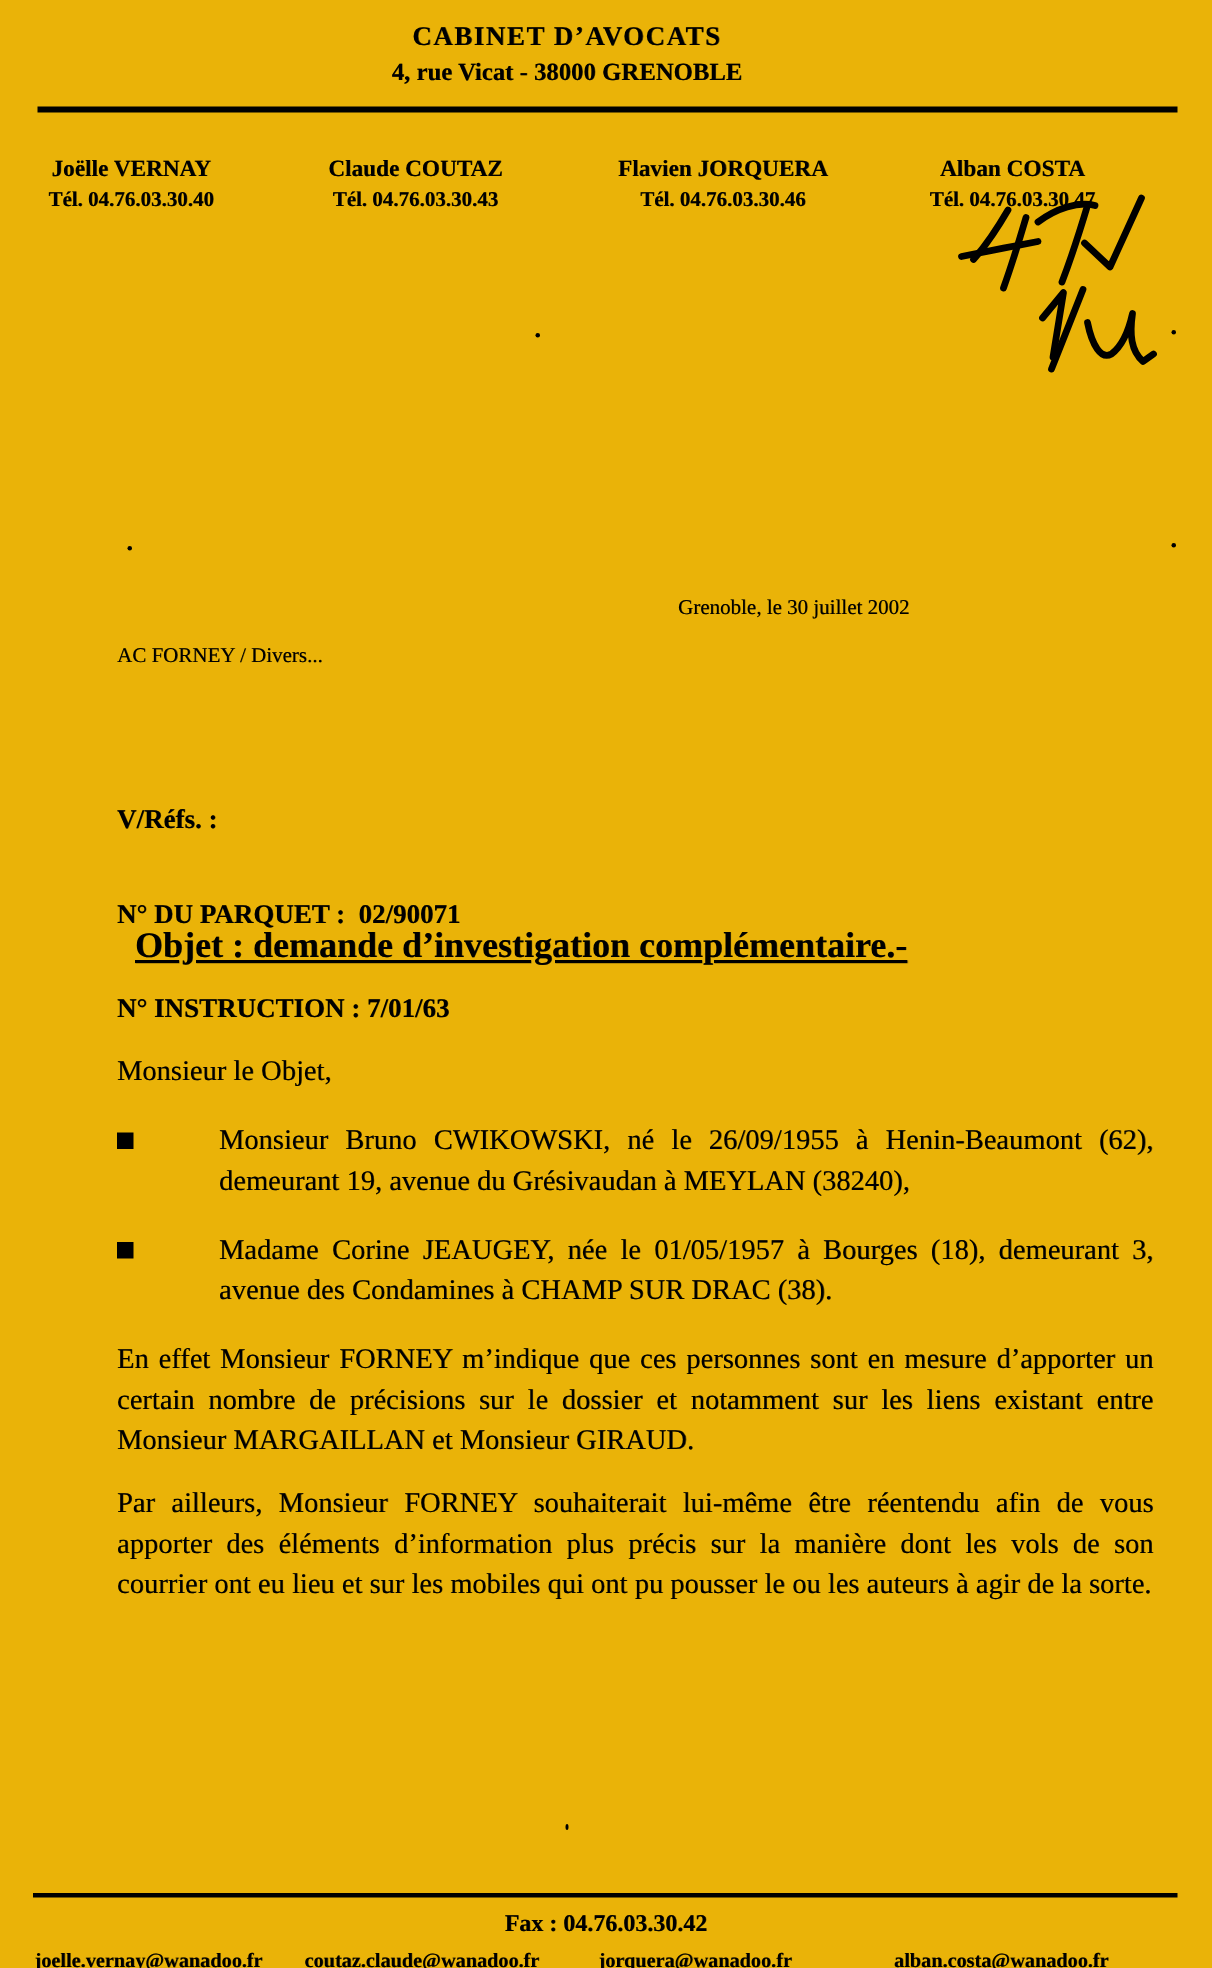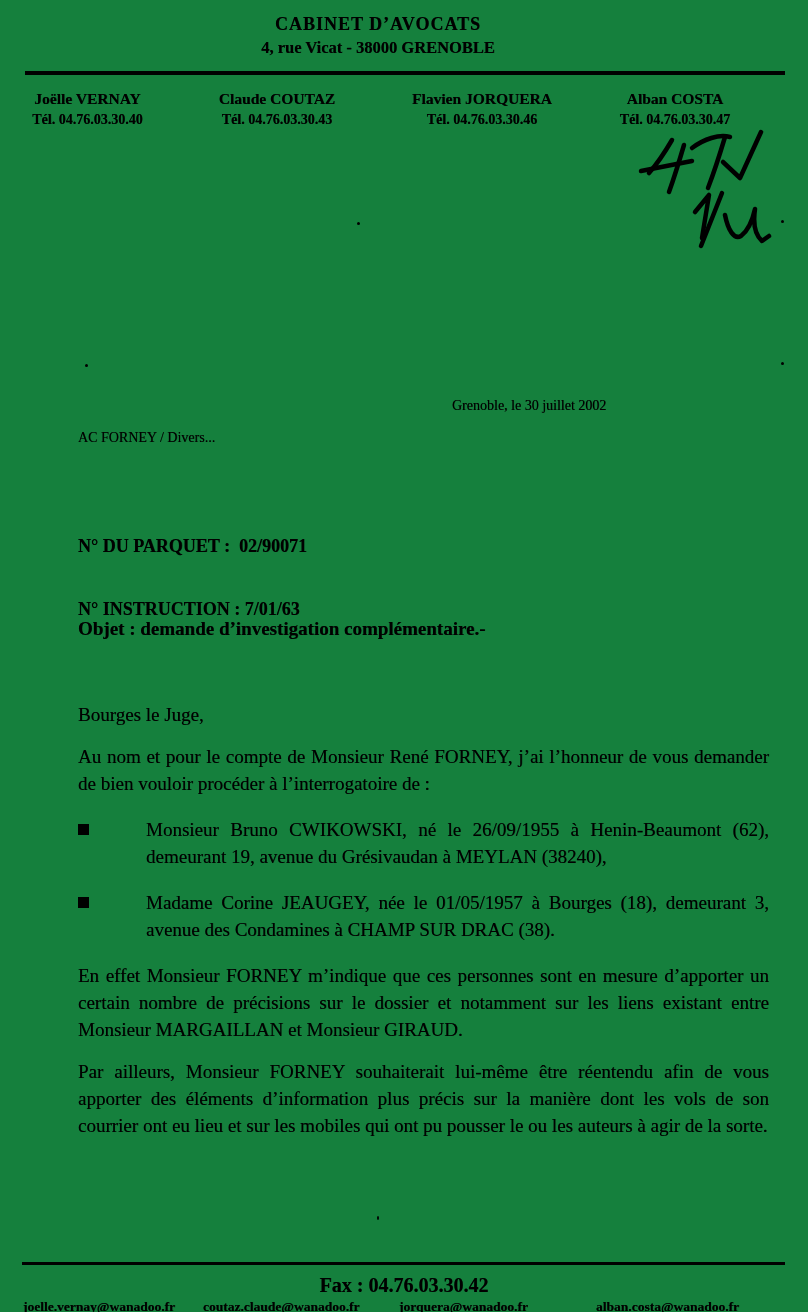--- a/index.html
+++ b/index.html
@@ -1,38 +1,38 @@
 <!DOCTYPE html>
 <html><head>
 <meta charset="utf-8">
 <style>
   html, body { margin: 0; padding: 0; background: #e8e8e8; }
   .page {
     position: relative;
     width: 808px;
     height: 1312px;
     margin: 0 auto;
-    background: #15803d;
+    background: #eab308;
     color: #000;
     font-family: "Liberation Serif", "DejaVu Serif", serif;
     overflow: hidden;
     text-shadow: 0.35px 0.25px 0 rgba(0,0,0,0.55);
   }
 
   
   .letterhead { position: absolute; top: 14px; left: 0; width: 756px; text-align: center; }
   .firm-name  { font-size: 18px; font-weight: bold; letter-spacing: 1px; }
   .firm-addr  { font-size: 16.5px; font-weight: bold; margin-top: 3px; }
 
   .rule { position: absolute; background: #000; }
   .rule-top    { top: 71px;   left: 25px; width: 760px; height: 3.5px; }
   .rule-bottom { top: 1262px; left: 22px; width: 763px; height: 3px; }
 
   
-  .lawyer { position: absolute; top: 90px; text-align: center; }
+  .lawyer { position: absolute; top: 104px; text-align: center; }
   .lawyer .name  { font-size: 15.5px; font-weight: bold; white-space: nowrap; }
   .lawyer .phone { font-size: 14px;   font-weight: bold; margin-top: 4px; white-space: nowrap; }
   .lawyer-1 { left: 10px;  width: 155px; }
   .lawyer-2 { left: 198px; width: 158px; }
   .lawyer-3 { left: 396px; width: 172px; }
   .lawyer-4 { left: 596px; width: 158px; }
 
   
   .handwriting { position: absolute; left: 628px; top: 124px; width: 172px; height: 128px; }
   .handwriting path { fill: none; stroke: #000; stroke-width: 4.5; stroke-linecap: round; stroke-linejoin: round; }
@@ -41,32 +41,32 @@
   .recipient { position: absolute; left: 452px; top: 283px; font-size: 18px; font-weight: bold; line-height: 23px; }
 
   
   .dateline { position: absolute; left: 452px; top: 398px; font-size: 14px; }
 
   
   .matter { position: absolute; left: 78px; top: 430px; font-size: 14px; font-family: Liberation Serif, serif; }
   .refs   { position: absolute; left: 78px; top: 494px; font-size: 18px; font-weight: bold; line-height: 21px; white-space: pre-wrap; }
 
   
-  .subject { position: absolute; left: 78px; top: 618px; font-size: 19px; font-weight: bold; }
+  .subject { position: absolute; left: 90px; top: 618px; font-size: 24px; font-weight: bold; text-decoration: underline; }
 
   
   .body { position: absolute; left: 78px; top: 701px; width: 691px; font-size: 19px; line-height: 27px; }
   .body p { margin: 0 0 15px 0; text-align: justify; }
   .body .salutation { text-align: left; }
   .bullet-item { display: flex; margin: 19px 0; }
   .bullet-marker { flex: 0 0 auto; width: 11px; height: 11px; background: #000; margin: 8px 13px 0 0; }
   .bullet-text { flex: 1 1 auto; text-align: justify; margin-left: 44px; }
 
   
-  .fax { position: absolute; top: 1274px; left: 0; width: 808px; text-align: center; font-size: 20px; font-weight: bold; }
+  .fax { position: absolute; top: 1274px; left: 0; width: 808px; text-align: center; font-size: 16px; font-weight: bold; }
   .email { position: absolute; top: 1299px; font-size: 13.5px; font-weight: bold; white-space: nowrap; }
   .email-1 { left: 23px; }
   .email-2 { left: 203px; }
   .email-3 { left: 399px; }
   .email-4 { left: 596px; }
 
   
   .speck { position: absolute; background: #000; border-radius: 50%; }
   .speck-a { left: 357px; top: 222px; width: 3px; height: 3px; }
   .speck-b { left: 781px; top: 220px; width: 3px; height: 3px; }
@@ -119,29 +119,29 @@
     <path d="M 94 69 L 73 122"></path>
 
     <path d="M 97 91 C 100 106 106 116 113 112 C 121 106 125 94 127 85 C 125 99 126 110 134 117 L 141 112"></path>
   </svg>
 
 
   <div class="dateline">Grenoble, le 30 juillet 2002</div>
 
   <div class="matter">AC FORNEY / Divers...</div>
   <div class="refs">
+    <div>V/Réfs. :</div>
     <div>N° DU PARQUET :  02/90071</div>
     <div>N° INSTRUCTION : 7/01/63</div>
   </div>
 
   <div class="subject">Objet : demande d’investigation complémentaire.-</div>
 
   <div class="body">
-    <p class="salutation">Bourges le Juge,</p>
-    <p>Au nom et pour le compte de Monsieur René FORNEY, j’ai l’honneur de vous demander de bien vouloir procéder à l’interrogatoire de :</p>
+    <p class="salutation">Monsieur le Objet,</p>
 
     <div class="bullet-item">
       <span class="bullet-marker"></span>
       <span class="bullet-text">Monsieur Bruno CWIKOWSKI, né le 26/09/1955 à Henin-Beaumont (62), demeurant 19, avenue du Grésivaudan à MEYLAN (38240),</span>
     </div>
     <div class="bullet-item">
       <span class="bullet-marker"></span>
       <span class="bullet-text">Madame Corine JEAUGEY, née le 01/05/1957 à Bourges (18), demeurant 3, avenue des Condamines à CHAMP SUR DRAC (38).</span>
     </div>
 

